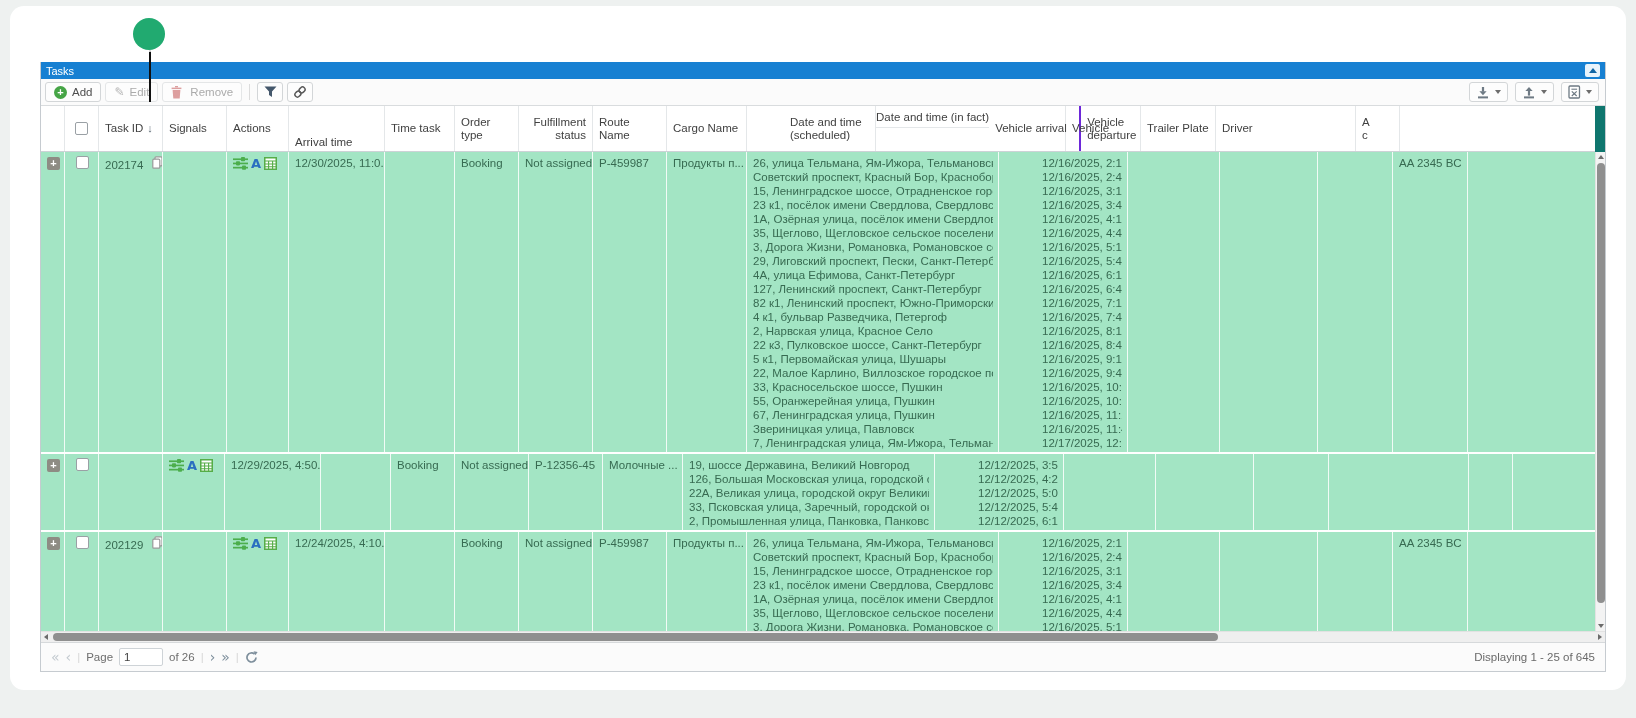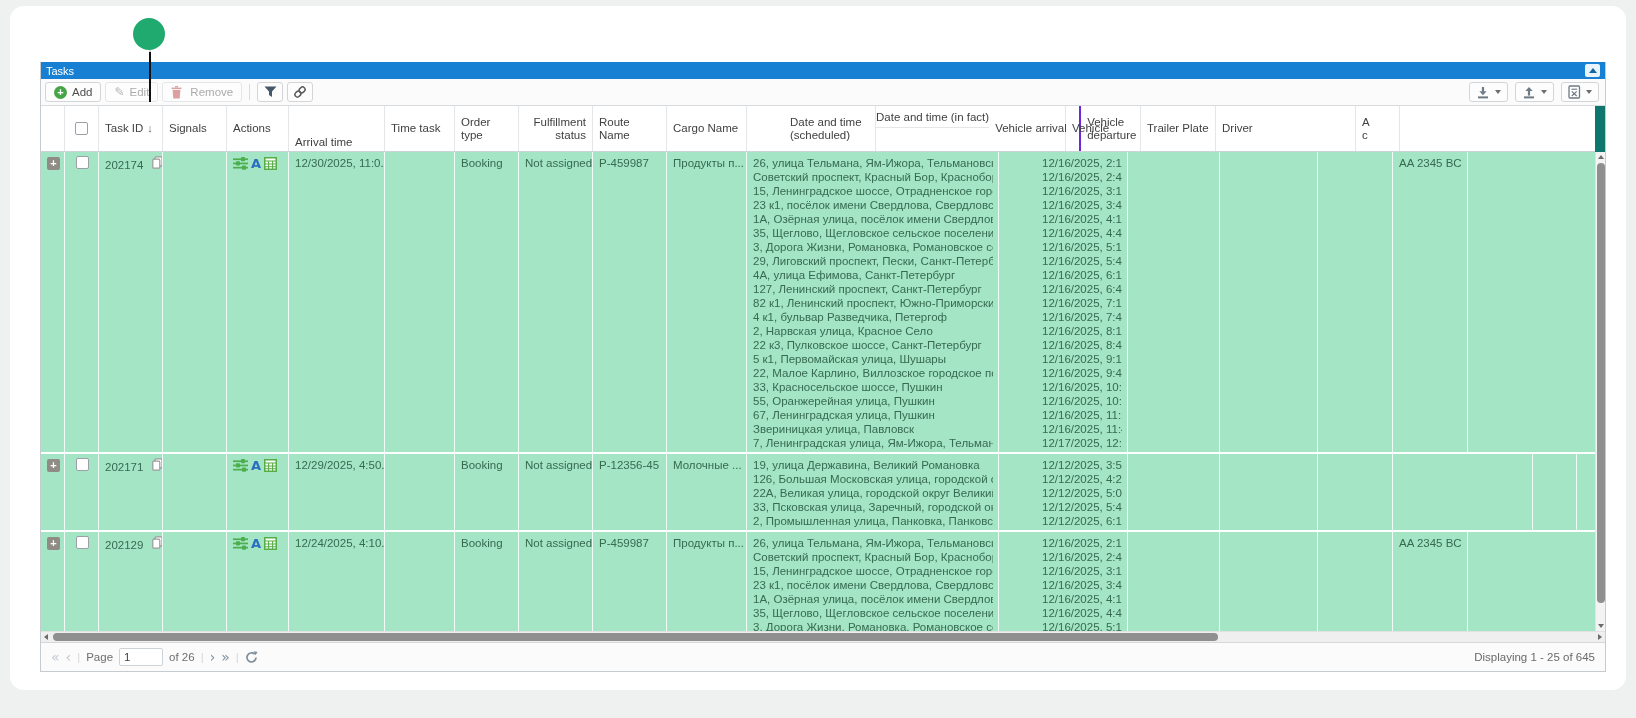--- a/index.html
+++ b/index.html
@@ -322,29 +322,20 @@
           <div class="cell c-varr"></div>
           <div class="cell c-vdep"></div>
           <div class="cell c-vehicle"></div>
           <div class="cell c-trailer">AA 2345 BC</div>
           <div class="cell c-driver"></div>
           <div class="cell c-partial"></div>
         </div>
         <div class="grow">
           <div class="cell c-exp"><span class="exp">+</span></div>
           <div class="cell c-chk" style="text-align: center;"><span class="cb" style="display: inline-block;"></span></div>
-          <div class="cell c-id">
-            <span class="idwrap">
-              <span>202171</span>
-              <span><svg width="11" height="13" viewBox="0 0 11 13">
-                  <rect x="3" y="0.8" width="7" height="9" rx="1" fill="#fff" stroke="#9a9a9a" stroke-width="1.2"></rect>
-                  <rect x="0.8" y="3.2" width="7" height="9" rx="1" fill="#fff" stroke="#9a9a9a" stroke-width="1.2"></rect>
-                </svg></span>
-            </span>
-          </div>
           <div class="cell c-signals"></div>
           <div class="cell c-actions"><span class="act-ico">
               <svg width="15" height="13" viewBox="0 0 15 13">
                 <g fill="#4cae4c">
                   <rect x="0" y="1.4" width="15" height="1.7"></rect>
                   <rect x="8" y="0" width="4" height="4.2" rx="0.8"></rect>
                   <rect x="0" y="5.6" width="15" height="1.7"></rect>
                   <rect x="3" y="4.2" width="4" height="4.2" rx="0.8"></rect>
                   <rect x="0" y="9.8" width="15" height="1.7"></rect>
                   <rect x="9" y="8.6" width="4" height="4.2" rx="0.8"></rect>
@@ -356,21 +347,21 @@
                 <path d="M0.75 4 H12.25 M4.6 4 V12.2 M8.6 4 V12.2 M0.75 7 H12.25 M0.75 9.8 H12.25" stroke="#56ad47" stroke-width="1.1" fill="none"></path>
               </svg>
             </span></div>
           <div class="cell c-arrival">12/29/2025, 4:50...</div>
           <div class="cell c-timetask"></div>
           <div class="cell c-order">Booking</div>
           <div class="cell c-fulfill">Not assigned</div>
           <div class="cell c-route">P-12356-45</div>
           <div class="cell c-cargo">Молочные ...</div>
           <div class="cell c-address">
-            <div class="line">19, улица Державина, Великий Романовка</div>
+            <div class="line">19, шоссе Державина, Великий Новгород</div>
             <div class="line">126, Большая Московская улица, городской окр...</div>
             <div class="line">22А, Великая улица, городской округ Великий Н...</div>
             <div class="line">33, Псковская улица, Заречный, городской округ...</div>
             <div class="line">2, Промышленная улица, Панковка, Панковское...</div>
           </div>
           <div class="cell c-sched">
             <div class="line">12/12/2025, 3:51...</div>
             <div class="line">12/12/2025, 4:25...</div>
             <div class="line">12/12/2025, 5:01...</div>
             <div class="line">12/12/2025, 5:41...</div>

